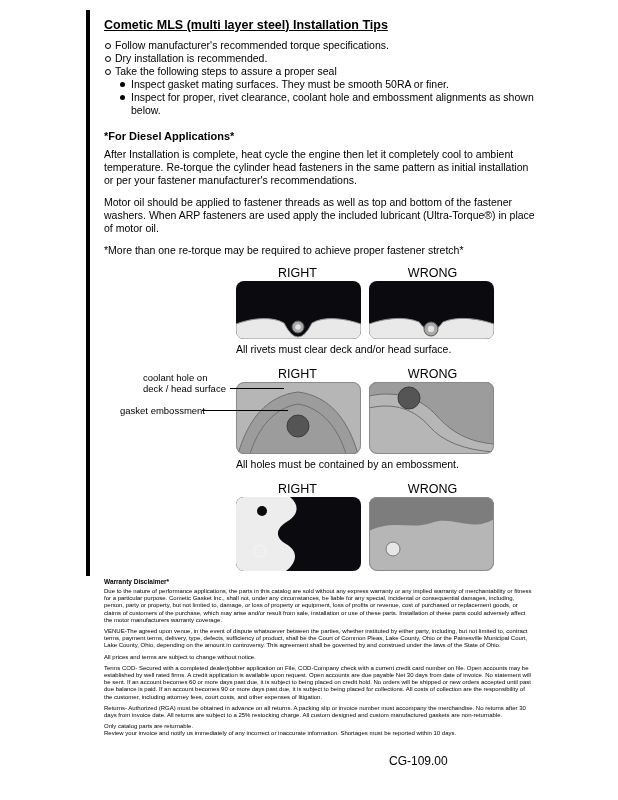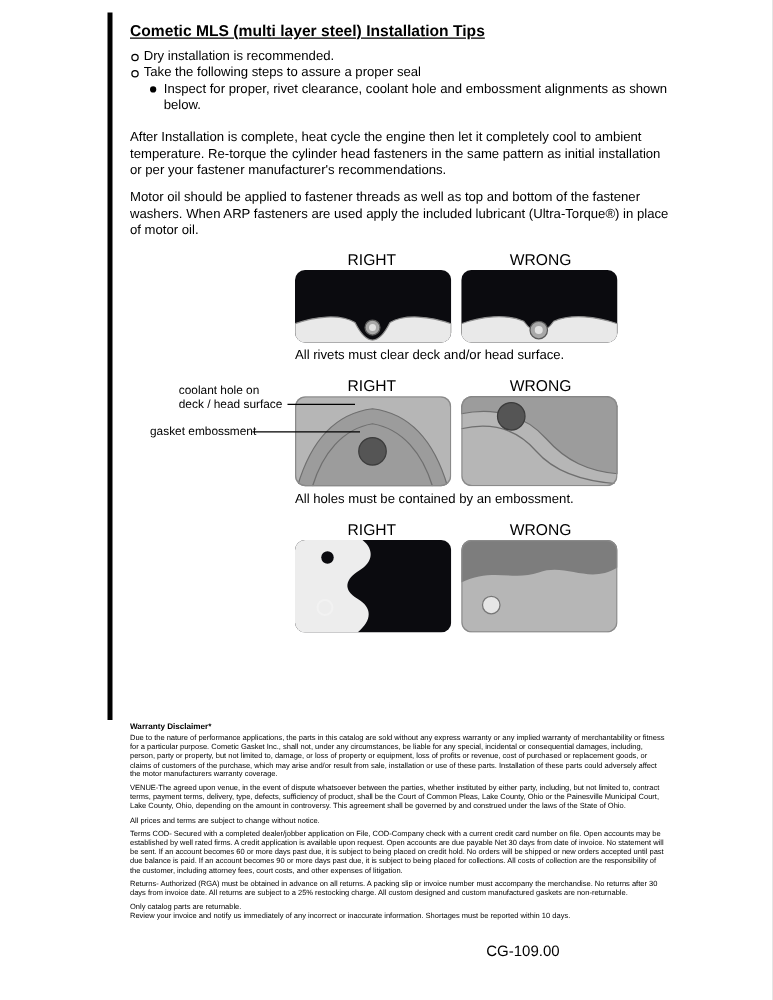--- a/index.html
+++ b/index.html
@@ -42,28 +42,32 @@
 </head>
 <body>
 
 <div class="page">
   <div class="black-bar"></div>
 
   <div class="content">
     <h1 class="title">Cometic MLS (multi layer steel) Installation Tips</h1>
 
     <ul class="bullets">
+      <li class="bullet">Follow manufacturer's recommended torque specifications.</li>
       <li class="bullet">Dry installation is recommended.</li>
       <li class="bullet">Take the following steps to assure a proper seal</li>
+      <li class="bullet sub">Inspect gasket mating surfaces.  They must be smooth 50RA or finer.</li>
       <li class="bullet sub">Inspect for proper, rivet clearance, coolant hole and embossment alignments as shown below.</li>
     </ul>
 
     <div class="diesel">
+      <h2>*For Diesel Applications*</h2>
       <p>After Installation is complete, heat cycle the engine then let it completely cool to ambient temperature. Re-torque the cylinder head fasteners in the same pattern as initial installation or per your fastener manufacturer's recommendations.</p>
       <p>Motor oil should be applied to fastener threads as well as top and bottom of the fastener washers. When ARP fasteners are used apply the included lubricant (Ultra-Torque®) in place of motor oil.</p>
+      <p class="note">*More than one re-torque may be required to achieve proper fastener stretch*</p>
     </div>
 
     <div class="diagrams">
 
       <div class="diag-row">
         <div class="labels">
           <div class="lab">RIGHT</div>
           <div class="lab">WRONG</div>
         </div>
         <div class="imgs">

